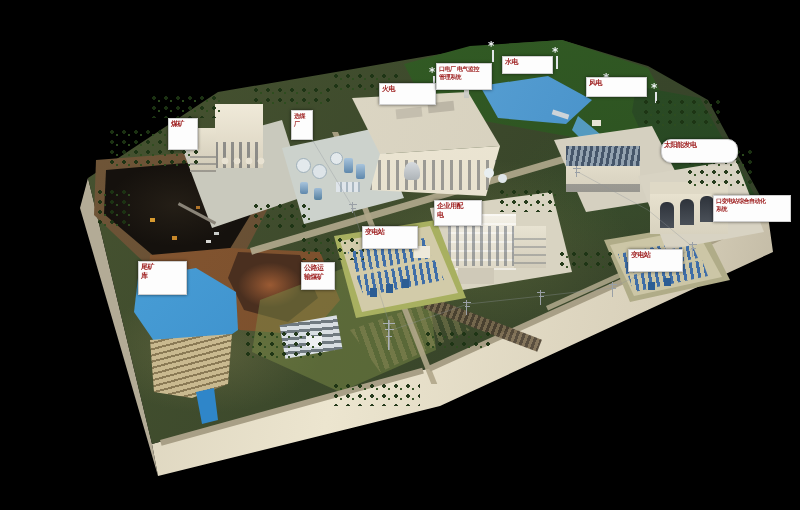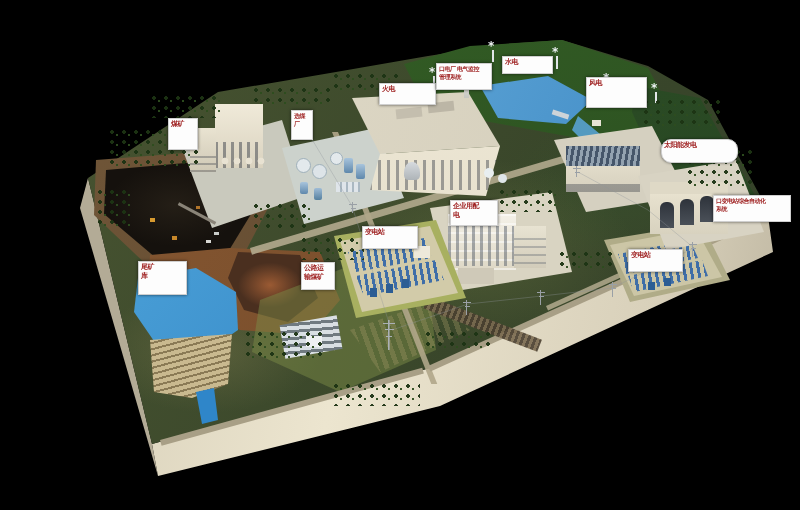--- a/index.html
+++ b/index.html
@@ -222,25 +222,25 @@
   <div class="trees" style="left:424px;top:330px;width:66px;height:22px;"></div>
   <div class="trees" style="left:558px;top:250px;width:56px;height:20px;"></div>
   <div class="trees" style="left:96px;top:188px;width:34px;height:42px;"></div>
 
   <div class="tag" style="left:168px;top:118px;width:30px;height:32px;font-family:Liberation Serif, serif;">煤矿</div>
   <div class="tag small" style="left:291px;top:110px;width:22px;height:30px;">选煤厂</div>
   <div class="tag" style="left:379px;top:83px;width:57px;height:22px;">火电</div>
   <div class="tag small" style="left:436px;top:63px;width:56px;height:27px;">口电厂 电气监控
 管理系统</div>
   <div class="tag" style="left:502px;top:56px;width:51px;height:18px;">水电</div>
-  <div class="tag" style="left:586px;top:77px;width:61px;height:31px;">风电</div>
+  <div class="tag" style="left:586px;top:77px;width:61px;height:20px;">风电</div>
   <div class="tag" style="left:661px;top:139px;width:77px;height:24px;border-radius:10px;">太阳能发电</div>
   <div class="tag small" style="left:713px;top:195px;width:78px;height:27px;">口变电站综合自动化
 系统</div>
-  <div class="tag" style="left:450px;top:200px;width:48px;height:26px;">企业用配
+  <div class="tag" style="left:434px;top:200px;width:48px;height:26px;">企业用配
 电</div>
   <div class="tag" style="left:362px;top:226px;width:56px;height:23px;">变电站</div>
   <div class="tag" style="left:628px;top:249px;width:55px;height:23px;">变电站</div>
   <div class="tag" style="left:138px;top:261px;width:49px;height:34px;">尾矿
 库</div>
   <div class="tag" style="left:291px;top:262px;width:34px;height:28px;margin-left:10px;">公路运
 输煤矿</div>
 
 </div>
 

